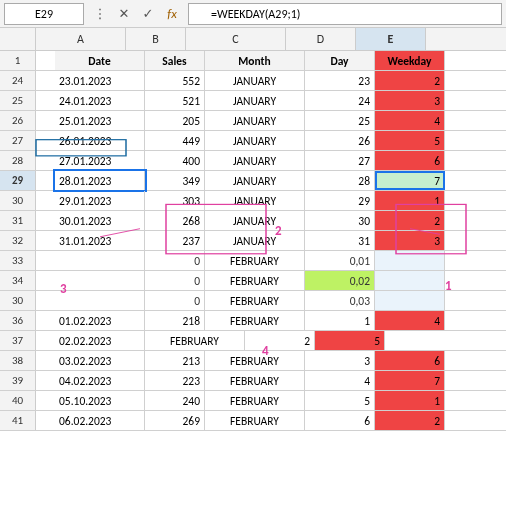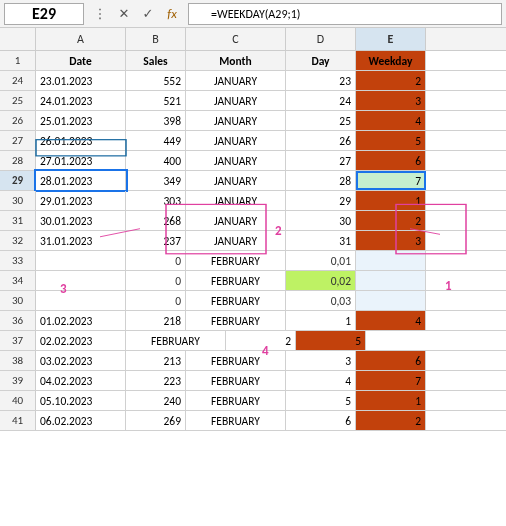--- a/index.html
+++ b/index.html
@@ -21,26 +21,25 @@
       border-bottom: 1px solid #ccc;
       padding: 0 4px;
       gap: 2px;
     }
     .name-box {
       width: 80px;
       height: 22px;
       border: 1px solid #aaa;
       background: #fff;
       text-align: center;
-      font-size: 16px;
+      font-size: 12px;
       padding: 2px 4px;
       display: flex;
       align-items: center;
       justify-content: center;
-      font-weight: bold;
     }
     .formula-icons {
       display: flex;
       gap: 4px;
       padding: 0 4px;
     }
     .formula-icon {
       width: 20px;
       height: 20px;
       display: flex;
@@ -108,34 +107,34 @@
     }
     .cell {
       display: flex;
       align-items: center;
       border-right: 1px solid #d0d0d0;
       padding: 0 4px;
       font-size: 11.5px;
       overflow: hidden;
       white-space: nowrap;
     }
-    .cell-a { width: 90px; min-width: 90px; }
+    .cell-a { width: 90px; min-width: 90px; margin-left: 19px; }
     .cell-b { width: 60px; min-width: 60px; justify-content: flex-end; }
     .cell-c { width: 100px; min-width: 100px; justify-content: center; }
     .cell-d { width: 70px; min-width: 70px; justify-content: flex-end; }
     .cell-e { width: 70px; min-width: 70px; justify-content: flex-end; }
 
     .header-row .cell {
       font-weight: bold;
       background: #f3f3f3;
       justify-content: center;
     }
     .header-row .cell-b { justify-content: center; text-align: center; }
     .cell.active-col-bg {
-      background: #c2410c;
+      background: #ef4444;
     }
     .sheet-wrapper {
       position: relative;
     }
     .label-num {
       position: absolute;
       color: #e040a0;
       font-size: 13px;
       font-weight: bold;
       z-index: 11;
@@ -205,21 +204,21 @@
           <div class="row-num">25</div>
           <div class="cell cell-a">24.01.2023</div>
           <div class="cell cell-b">521</div>
           <div class="cell cell-c">JANUARY</div>
           <div class="cell cell-d">24</div>
           <div class="cell cell-e active-col-bg">3</div>
         </div>
         <div class="row">
           <div class="row-num">26</div>
           <div class="cell cell-a">25.01.2023</div>
-          <div class="cell cell-b">398</div>
+          <div class="cell cell-b">205</div>
           <div class="cell cell-c">JANUARY</div>
           <div class="cell cell-d">25</div>
           <div class="cell cell-e active-col-bg">4</div>
         </div>
         <div class="row">
           <div class="row-num">27</div>
           <div class="cell cell-a">26.01.2023</div>
           <div class="cell cell-b">449</div>
           <div class="cell cell-c">JANUARY</div>
           <div class="cell cell-d">26</div>

